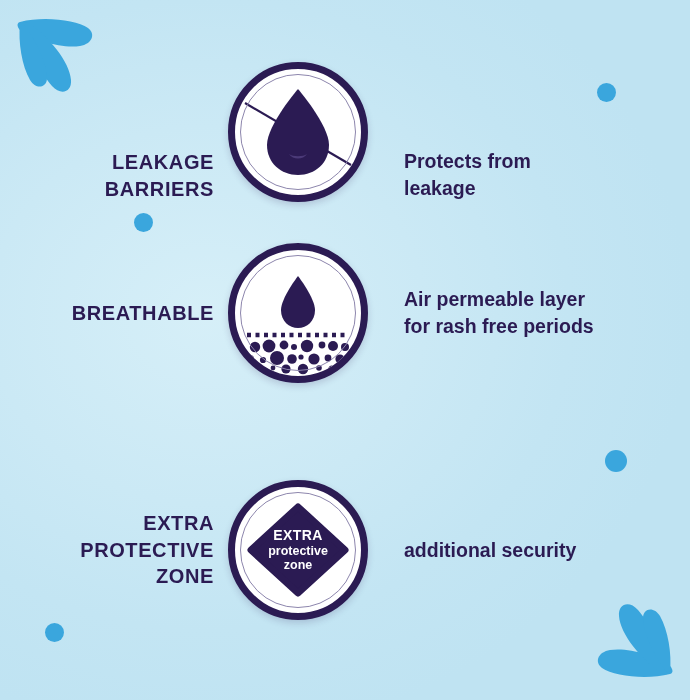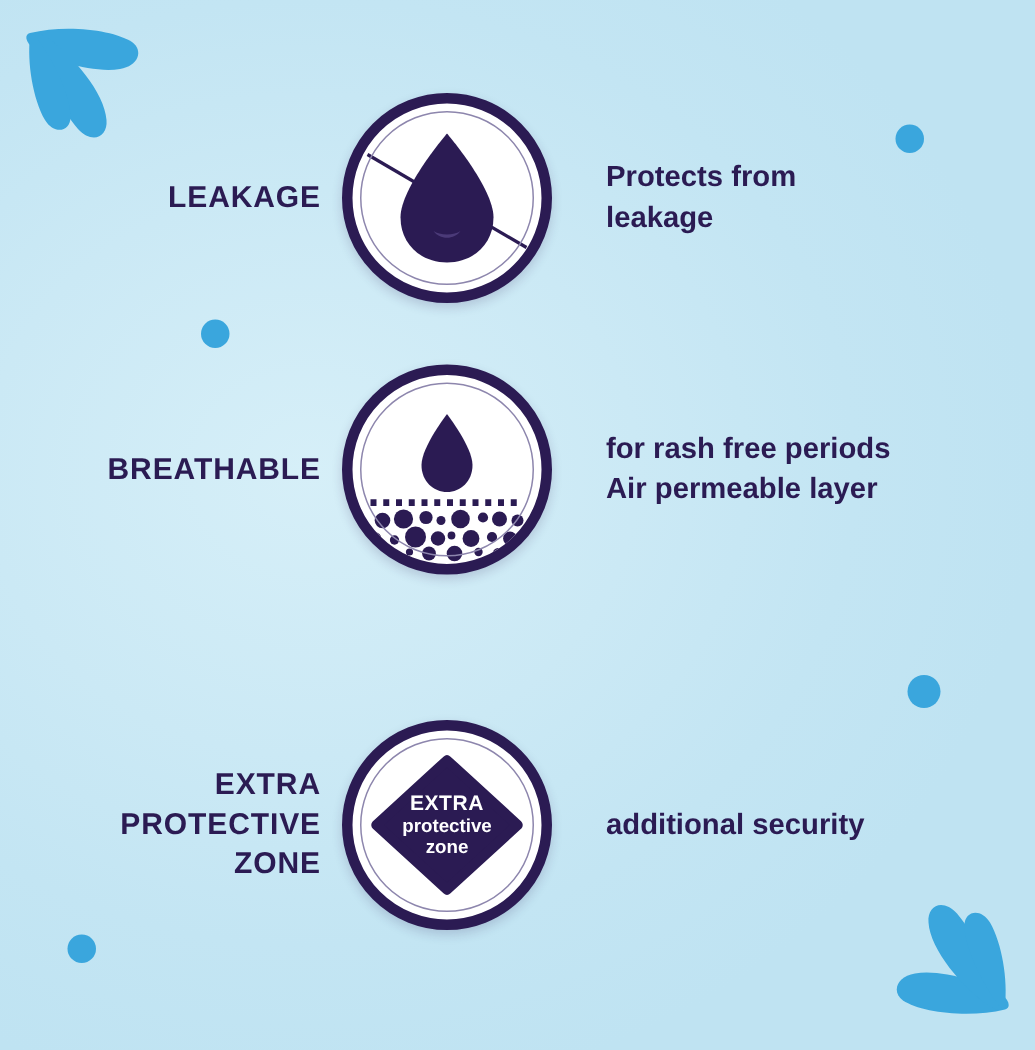--- a/index.html
+++ b/index.html
@@ -44,21 +44,21 @@
     justify-content: flex-start;
   }
   .row {
     position: absolute;
     left: 0;
     right: 0;
     display: flex;
     align-items: center;
     height: 140px;
   }
-  #row-0 { top: 62px; }
+  #row-0 { top: 62px; align-items: flex-end; }
   #row-1 { top: 243px; }
   #row-2 { top: 480px; }
 
   .label-left {
     width: 228px;
     padding-right: 14px;
     box-sizing: border-box;
     text-align: right;
     color: #2b1b53;
     font-size: 20px;
@@ -159,20 +159,21 @@
   <div class="dot" style="left:134px; top:213px; width:19px; height:19px;"></div>
   <div class="dot" style="left:597px; top:83px; width:19px; height:19px;"></div>
   <div class="dot" style="left:605px; top:450px; width:22px; height:22px;"></div>
   <div class="dot" style="left:45px; top:623px; width:19px; height:19px;"></div>
 
   <div class="rows">
 
     <div class="row" id="row-0">
       <div class="label-left">
         <div>LEAKAGE</div>
+        <div>BARRIERS</div>
       </div>
 
       <div class="badge-wrap">
         <div class="badge">
           <div class="badge-inner">
             <svg width="126" height="126" viewBox="0 0 126 126">
 
               <line x1="10" y1="34" x2="116" y2="96" stroke="#2b1b53" stroke-width="2.2"></line>
 
               <path d="M63 20 C 63 20, 94 56, 94 76 C 94 94, 80 106, 63 106 C 46 106, 32 94, 32 76 C 32 56, 63 20, 63 20 Z" fill="#2b1b53"></path>
@@ -226,22 +227,22 @@
                 <circle cx="68" cy="119" r="5.2"></circle>
                 <circle cx="84" cy="118" r="2.8"></circle>
                 <circle cx="97" cy="119" r="3.6"></circle>
               </g>
             </svg>
           </div>
         </div>
       </div>
 
       <div class="desc-right">
+        <div>Air permeable layer</div>
         <div>for rash free periods</div>
-        <div>Air permeable layer</div>
       </div>
     </div>
 
     <div class="row" id="row-2">
       <div class="label-left">
         <div>EXTRA</div>
         <div>PROTECTIVE</div>
         <div>ZONE</div>
       </div>
 

